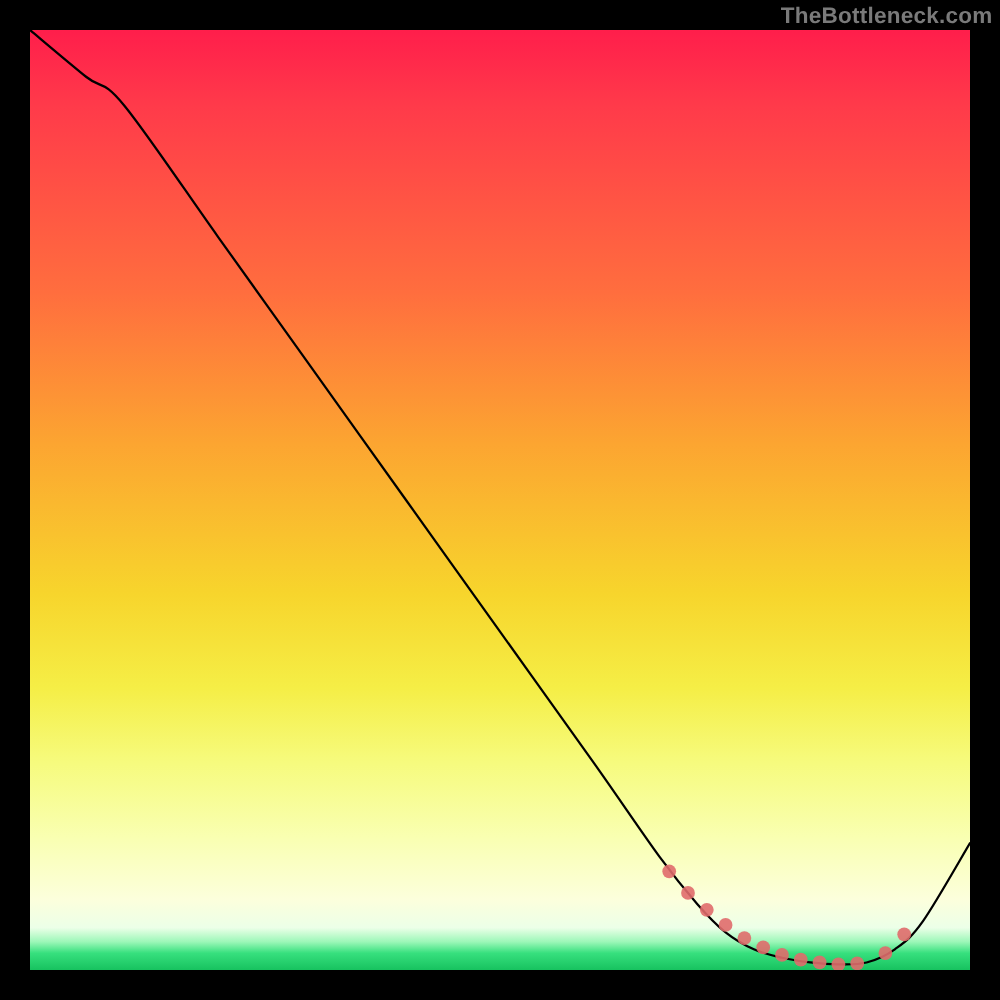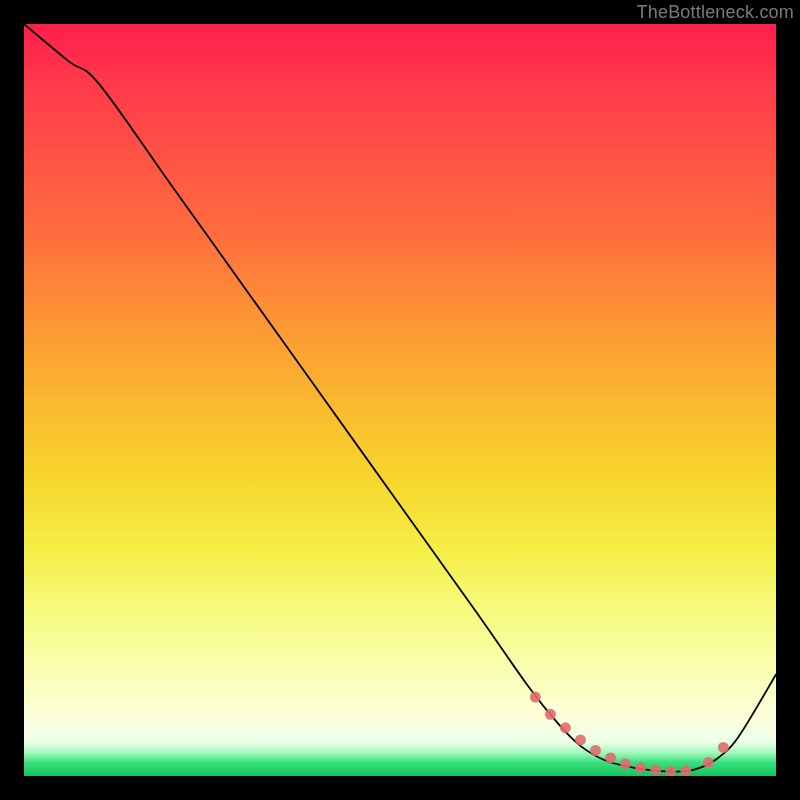--- a/index.html
+++ b/index.html
@@ -47,21 +47,21 @@
     top: 0;
     width: 100%;
     height: 100%;
   }
   .watermark {
     position: absolute;
     top: 2px;
     right: 6px;
     color: #7a7a7a;
     font-size: 18px;
-    font-weight: 400;
+    font-weight: 700;
     letter-spacing: 0.2px;
   }
 </style>
 </head>
 <body>
 
 <div class="frame">
 
   <div class="plot-area">
     <svg class="curve-svg" viewBox="0 0 752 752" preserveAspectRatio="none">

